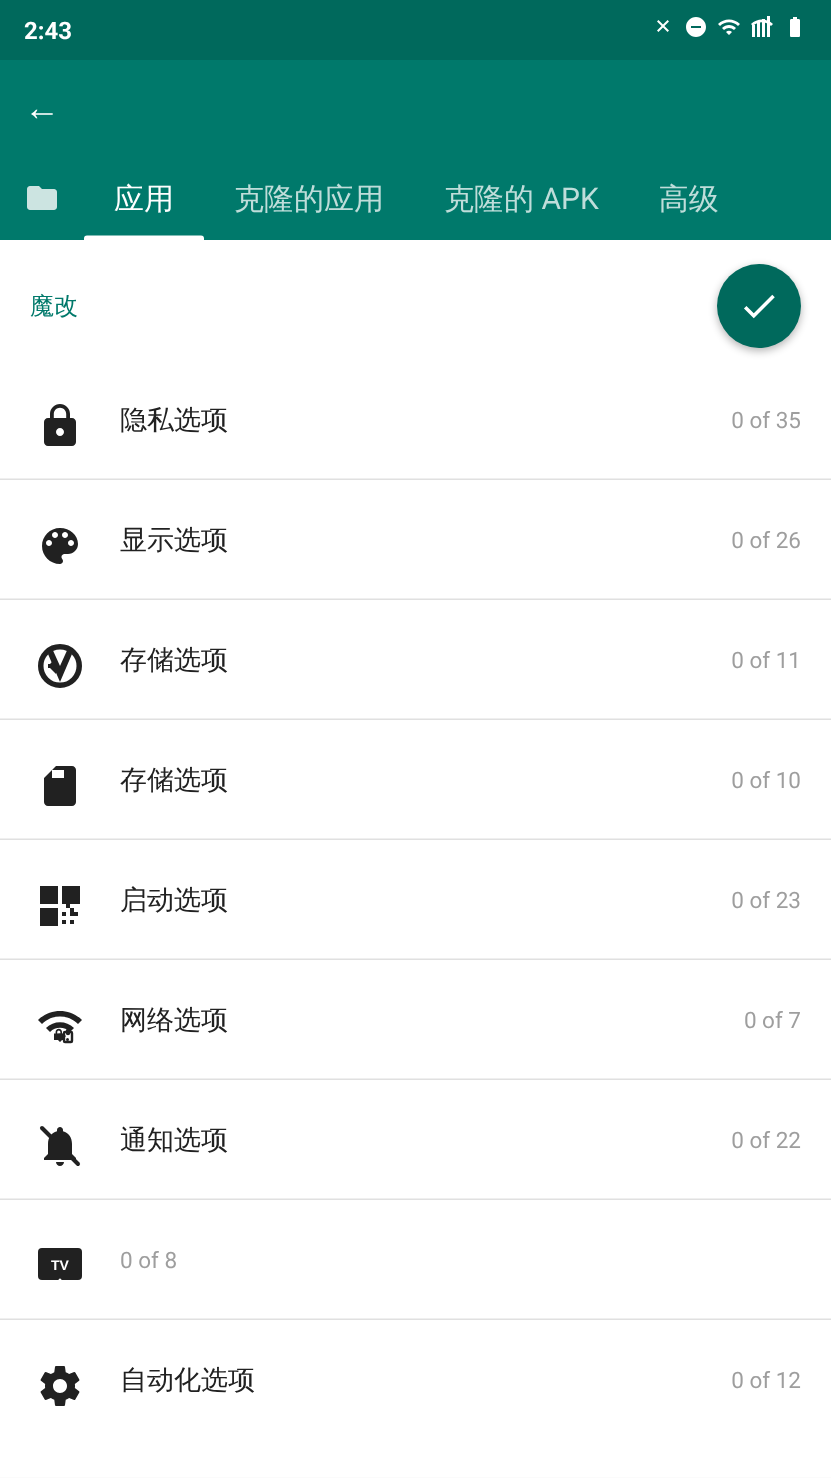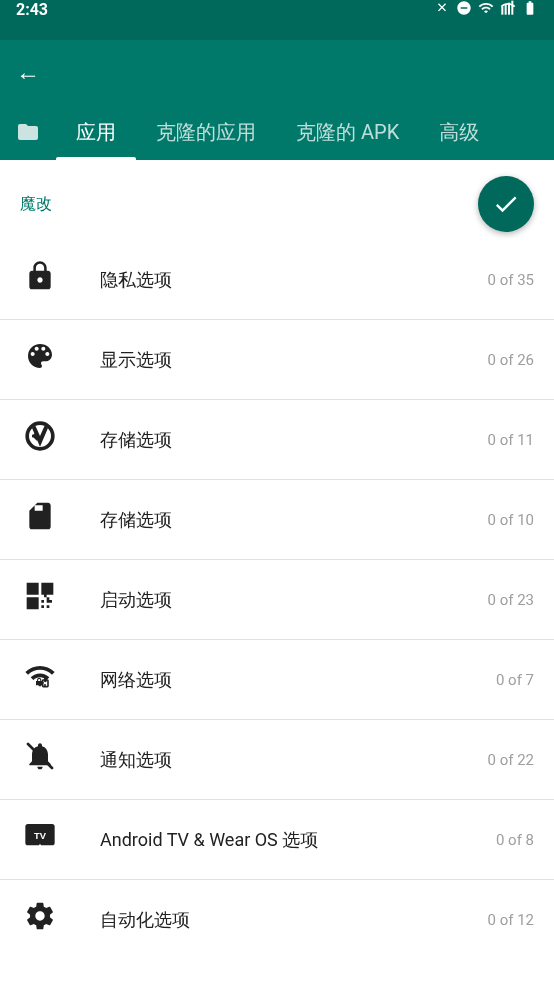--- a/index.html
+++ b/index.html
@@ -11,21 +11,21 @@
       background: #f5f5f5;
       overflow: hidden;
     }
 
     
     .status-bar {
       background: #00695c;
       color: white;
       height: 40px;
       display: flex;
-      align-items: flex-start;
+      align-items: center;
       justify-content: space-between;
       padding: 0 16px;
       font-size: 15px;
       font-weight: 500;
     }
     .status-bar-left {
       font-size: 16px;
       font-weight: bold;
     }
     .status-bar-right {
@@ -144,27 +144,26 @@
 
     
     .list-item {
       display: flex;
       align-items: center;
       padding: 0 20px;
       height: 80px;
       border-bottom: 1px solid #e0e0e0;
       cursor: pointer;
       background: white;
-      gap: 20px;
     }
     .item-icon {
       width: 40px;
       height: 40px;
       display: flex;
-      align-items: flex-start;
+      align-items: flex-end;
       justify-content: center;
       margin-right: 20px;
       flex-shrink: 0;
     }
     .item-icon svg {
       width: 32px;
       height: 32px;
       fill: #212121;
     }
     .item-label {
@@ -350,21 +349,20 @@
 
   <div class="list-item">
     <div class="item-icon">
       <svg viewBox="0 0 24 24">
         <rect x="1" y="3" width="22" height="16" rx="2" ry="2"></rect>
         <text x="12" y="14" text-anchor="middle" fill="white" font-size="7" font-weight="bold" font-family="Arial">TV</text>
         <path d="M7 21h10" stroke="white" stroke-width="1.5" stroke-linecap="round" fill="none"></path>
         <path d="M12 19v2" stroke="white" stroke-width="1.5" stroke-linecap="round" fill="none"></path>
       </svg>
     </div>
-    <span class="item-label">Android TV &amp; Wear OS 选项</span>
     <span class="item-count">0 of 8</span>
   </div>
 
   <div class="list-item" style="border-bottom: none;">
     <div class="item-icon">
       <svg viewBox="0 0 24 24">
         <path d="M19.43 12.98c.04-.32.07-.64.07-.98s-.03-.66-.07-.98l2.11-1.65c.19-.15.24-.42.12-.64l-2-3.46c-.12-.22-.39-.3-.61-.22l-2.49 1c-.52-.4-1.08-.73-1.69-.98l-.38-2.65C14.46 2.18 14.25 2 14 2h-4c-.25 0-.46.18-.49.42l-.38 2.65c-.61.25-1.17.59-1.69.98l-2.49-1c-.23-.09-.49 0-.61.22l-2 3.46c-.13.22-.07.49.12.64l2.11 1.65c-.04.32-.07.65-.07.98s.03.66.07.98l-2.11 1.65c-.19.15-.24.42-.12.64l2 3.46c.12.22.39.3.61.22l2.49-1c.52.4 1.08.73 1.69.98l.38 2.65c.03.24.24.42.49.42h4c.25 0 .46-.18.49-.42l.38-2.65c.61-.25 1.17-.59 1.69-.98l2.49 1c.23.09.49 0 .61-.22l2-3.46c.12-.22.07-.49-.12-.64l-2.11-1.65zM12 15.5c-1.93 0-3.5-1.57-3.5-3.5s1.57-3.5 3.5-3.5 3.5 1.57 3.5 3.5-1.57 3.5-3.5 3.5z"></path>
       </svg>
     </div>
     <span class="item-label">自动化选项</span>

